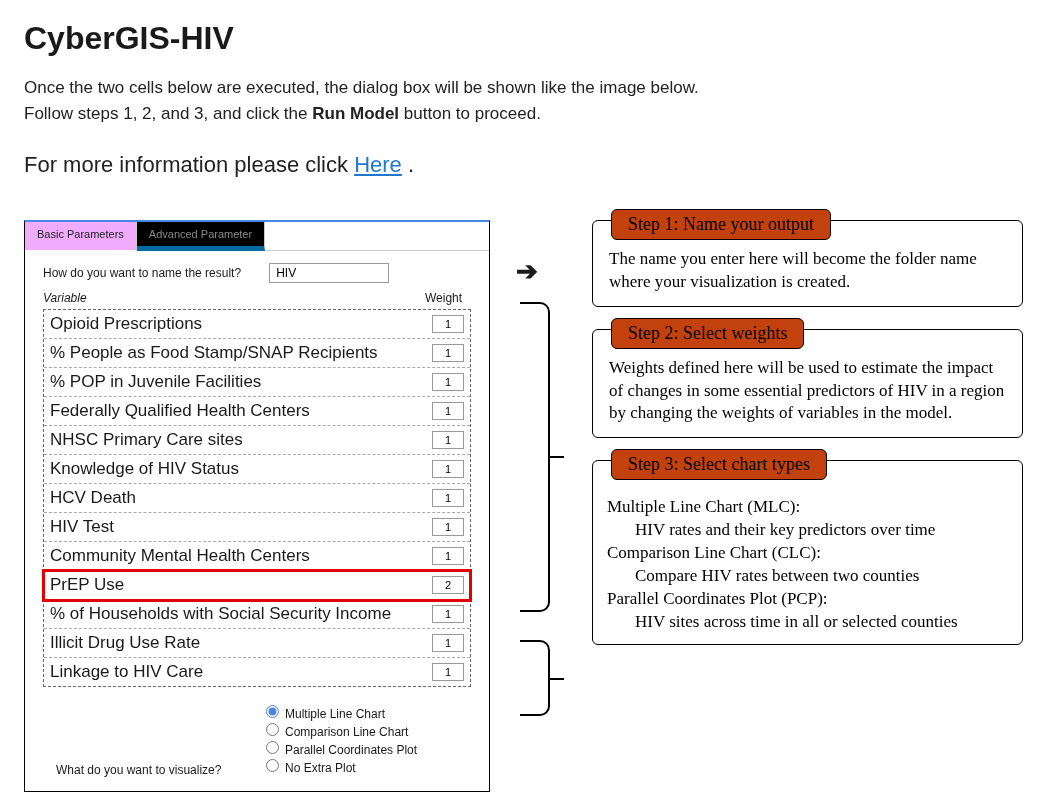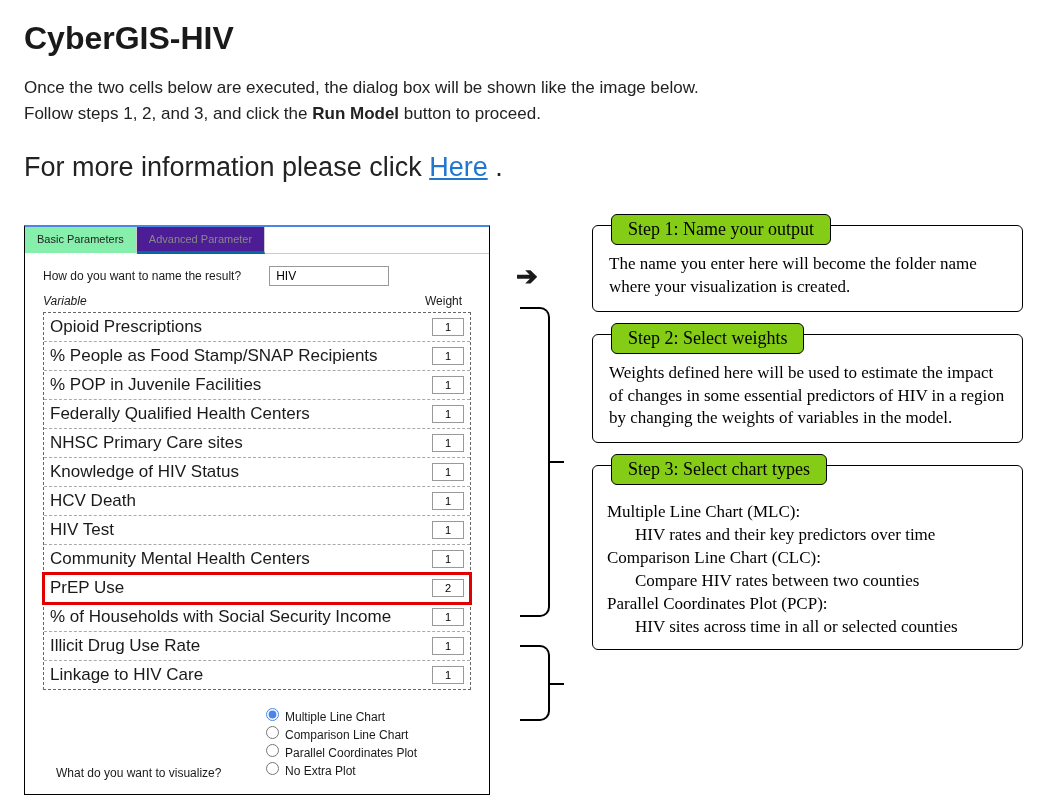--- a/index.html
+++ b/index.html
@@ -10,46 +10,46 @@
     width: 1047px;
     font-size: 16px;
   }
   h1 {
     font-size: 32px;
     font-weight: 700;
     margin-bottom: 18px;
   }
   .intro-line { font-size: 17px; line-height: 1.55; color:#222; }
   .intro-line .bold { font-weight: 700; }
-  .info-line { margin-top: 24px; font-size: 27px; color:#222; }
+  .info-line { margin-top: 24px; font-size: 22px; color:#222; }
   .link { color: #1f77d0; }
   .content-row {
     display: flex;
     margin-top: 42px;
     gap: 24px;
     align-items: flex-start;
   }
   .dialog {
     width: 466px;
     border: 1px solid #000;
     border-top: 2px solid #4a86e8;
     font-family: Arial, sans-serif;
     font-size: 12px;
   }
   .tabs { display: flex; }
   .tab {
     padding: 6px 12px;
     border-right: 1px solid #ccc;
-    border-bottom: 3px solid #0369a1;
-    background: #4c1d95;
+    border-bottom: 5px solid #0369a1;
+    background: #000000;
     color: #888;
     font-size: 11px;
   }
   .tab.active {
-    background: #86efac;
+    background: #f0abfc;
     color: #222;
     border-bottom: 1px solid #fcfcfc;
   }
   .tab-spacer { flex:1; border-bottom:1px solid #ccc; }
   .panel-body { padding: 12px 18px 14px 18px; }
   .name-row { display:flex; align-items:center; gap:28px; margin-bottom:8px; }
   .name-row label { font-size:12px; }
   .name-input {
     border:1px solid #999; padding:2px 6px; width:120px; font-size:12px;
   }
@@ -90,21 +90,21 @@
   }
   .help-btn {
     background:#2d9fd4; color:#fff; border:none;
     padding:6px 30px; font-size:12px;
   }
   
   .right-col { flex:1; font-family:"Times New Roman", serif; font-size:17px; color:#000;}
   .step-block { border:1.5px solid #000; border-radius:6px; margin-bottom:22px; position:relative; }
   .step-title {
     display:inline-block;
-    background:#84cc16;
+    background:#c2410c;
     border:1.5px solid #000;
     border-radius:6px;
     padding:4px 16px;
     font-size:18px;
     position:relative;
     top:-12px; left:18px;
     font-family:"Times New Roman", serif;
   }
   .step-body { padding:0 16px 12px 16px; margin-top:-4px; line-height:1.35; }
   .step3-body { padding:4px 14px 10px 14px; line-height:1.35; }

